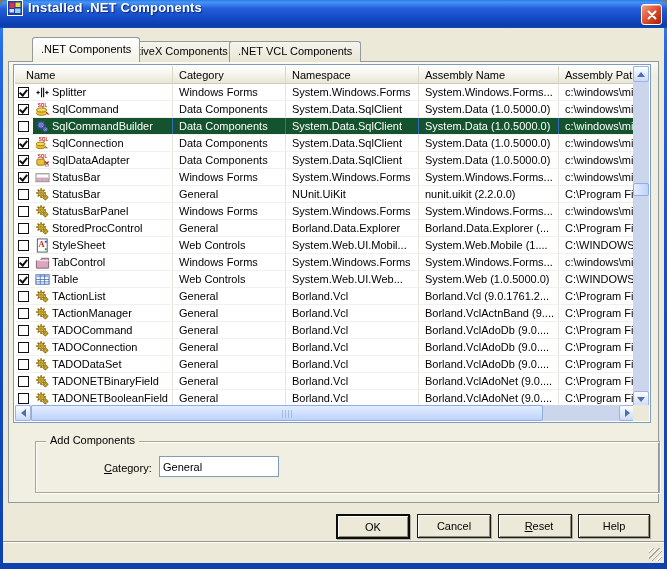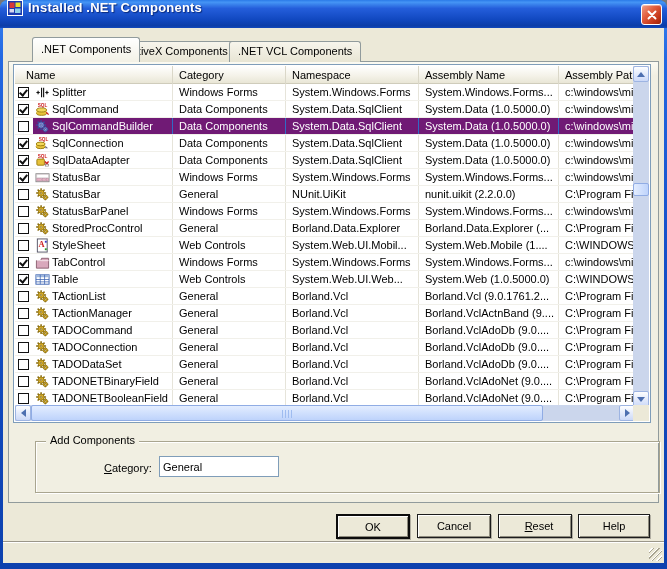--- a/index.html
+++ b/index.html
@@ -39,21 +39,21 @@
   .hcell.h-path{width:76px;border-right:none;}
   #lv-rows{position:absolute;left:1px;top:19px;width:620px;height:323px;overflow:hidden;background:#fff;}
   .lv-row{display:flex;height:17px;border-bottom:1px solid #F1F0EA;cursor:default;}
   .cell{height:16px;line-height:16px;overflow:hidden;white-space:nowrap;border-right:1px solid #E6E4DA;padding-left:6px;}
   .c-check{width:18px;padding:2px 0 0 3px;border-right:none;}
   .c-name{width:140px;display:flex;align-items:center;padding-left:0;}
   .c-cat{width:113px;}
   .c-ns{width:133px;}
   .c-asm{width:140px;}
   .c-path{width:76px;border-right:none;}
-  .lv-row.selected{background:#701a75;color:#fff;}
+  .lv-row.selected{background:#14532d;color:#fff;}
   .lv-row.selected .cell{border-right-color:#316AC5;}
   .lv-row.selected .c-check{background:#fff;border-right:none;}
   .cb{display:inline-block;width:11px;height:11px;border:1.5px solid #111;background:#fff;position:relative;}
   .cb.checked::after{content:'';position:absolute;left:2px;top:0;width:3px;height:6px;
     border:solid #111;border-width:0 2px 2px 0;transform:rotate(40deg);}
   .icon{width:16px;height:16px;flex:none;margin:0 2px 0 1px;}
   .icon svg{width:15px;height:15px;display:block;margin:1px auto 0;}
   
   #vsb{position:absolute;top:1px;right:1px;width:16px;height:341px;background:#CBD6EC;}
   #hsb{position:absolute;left:1px;bottom:1px;width:620px;height:16px;background:#CBD6EC;}

